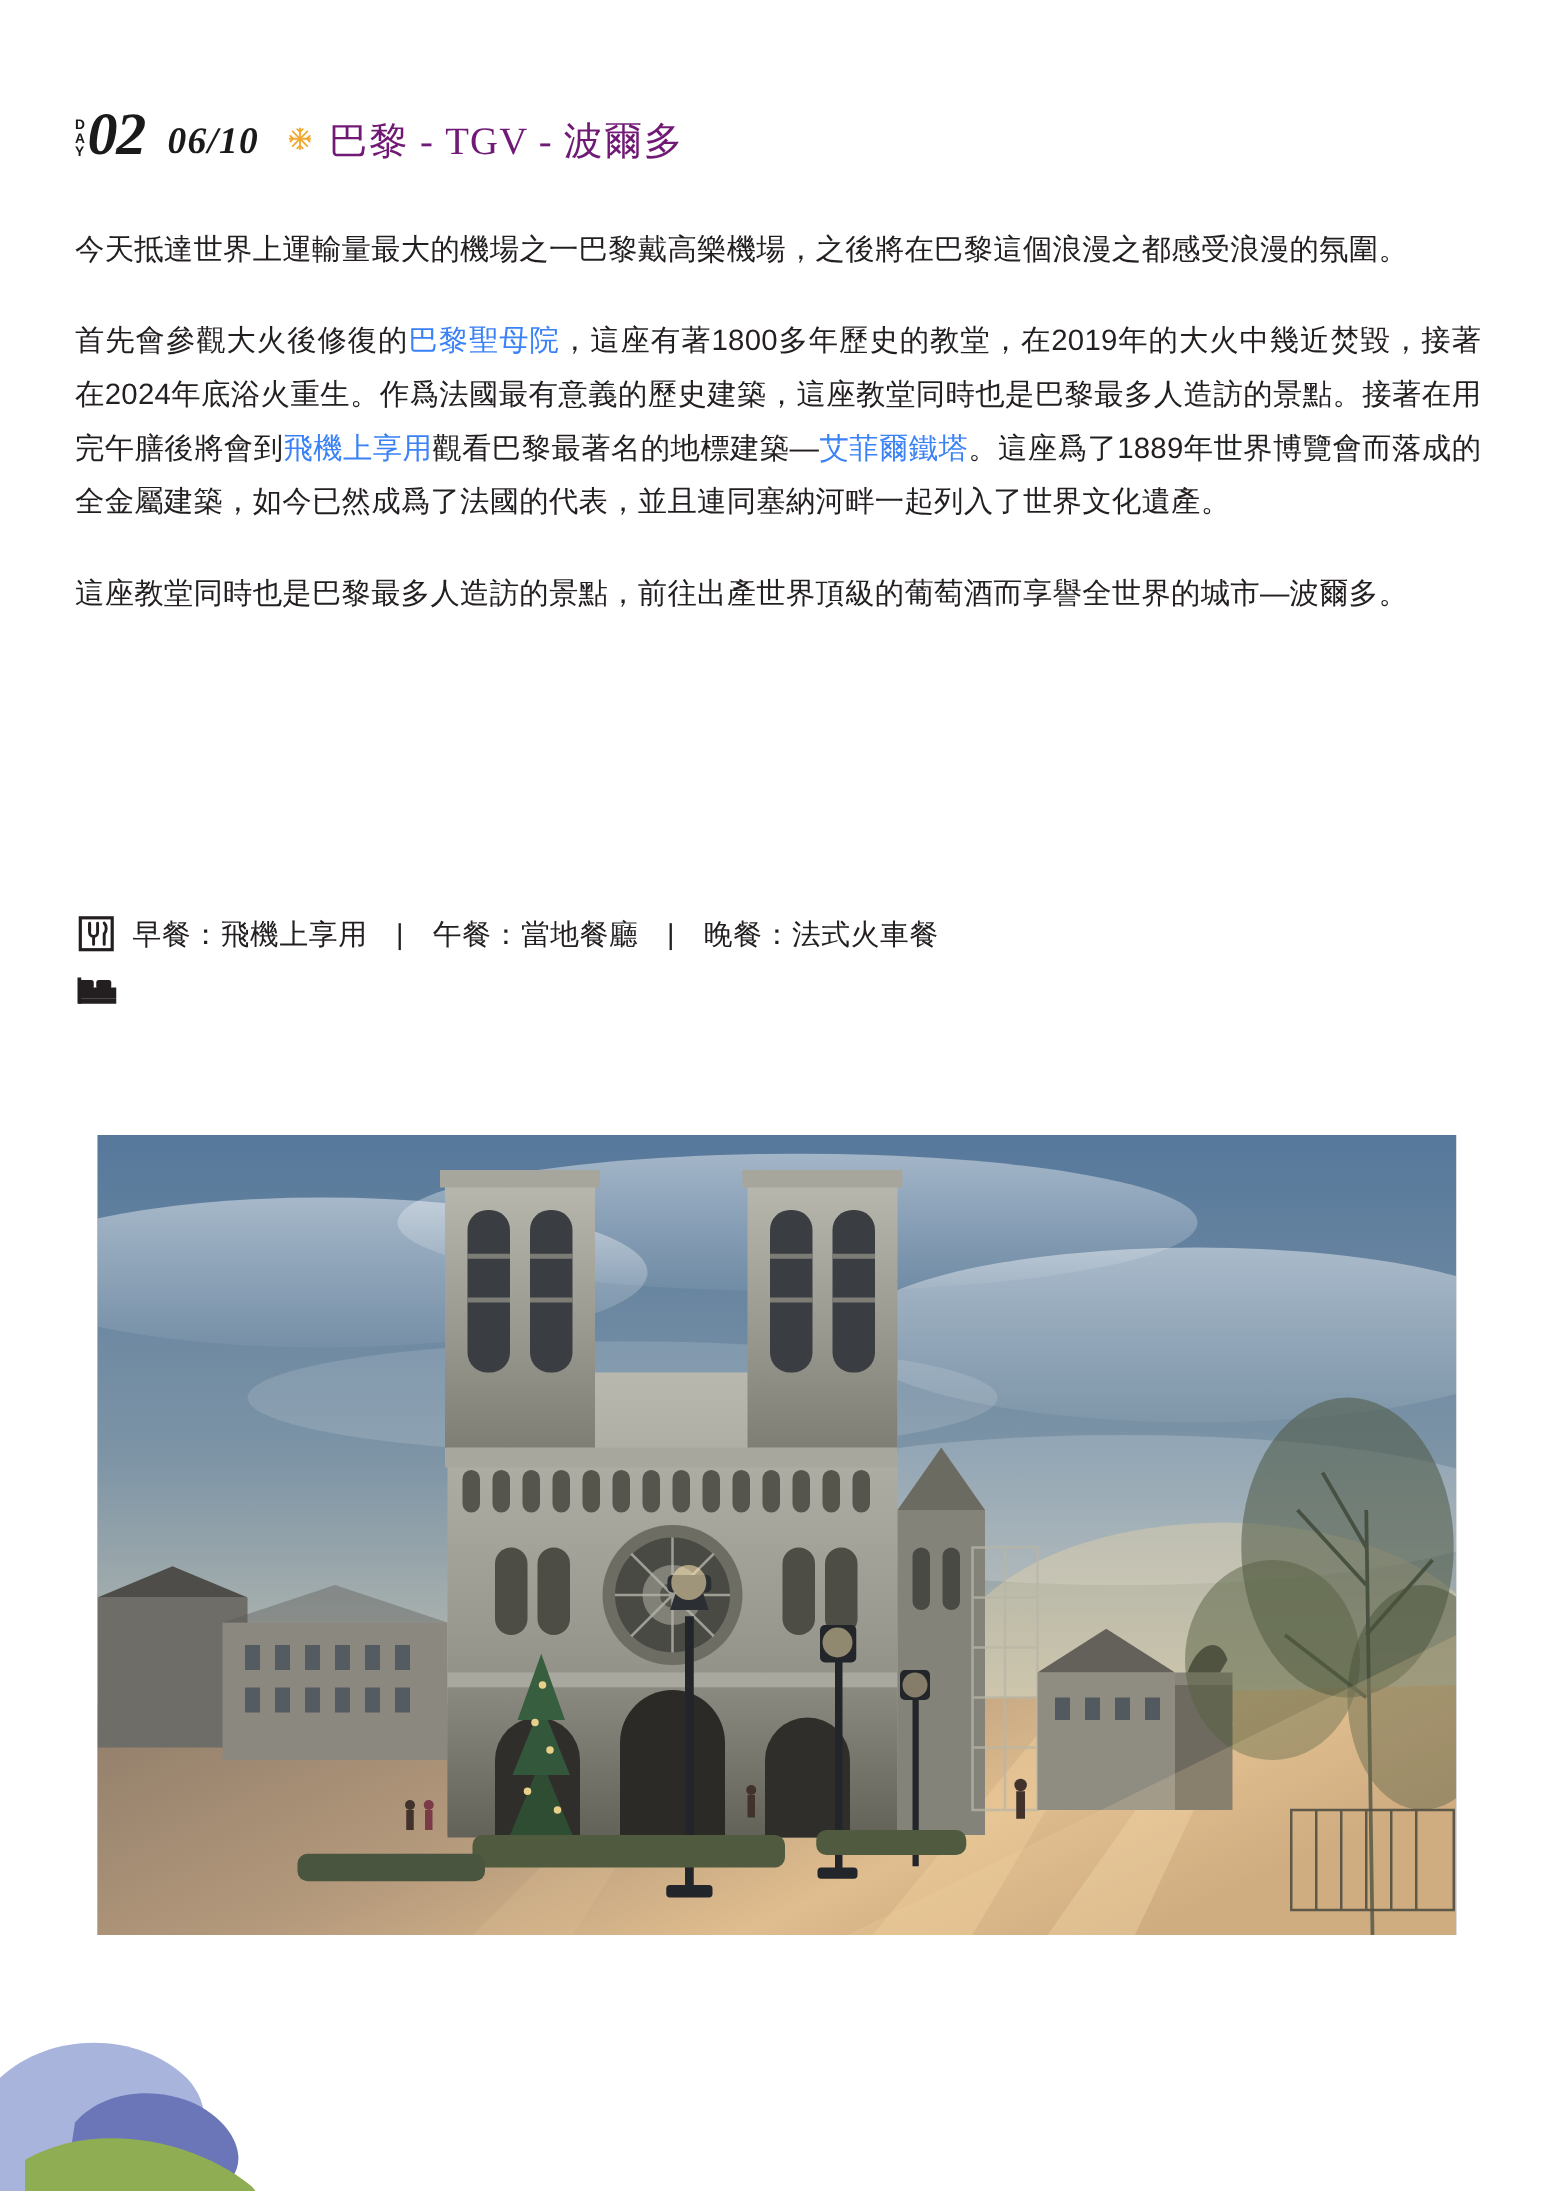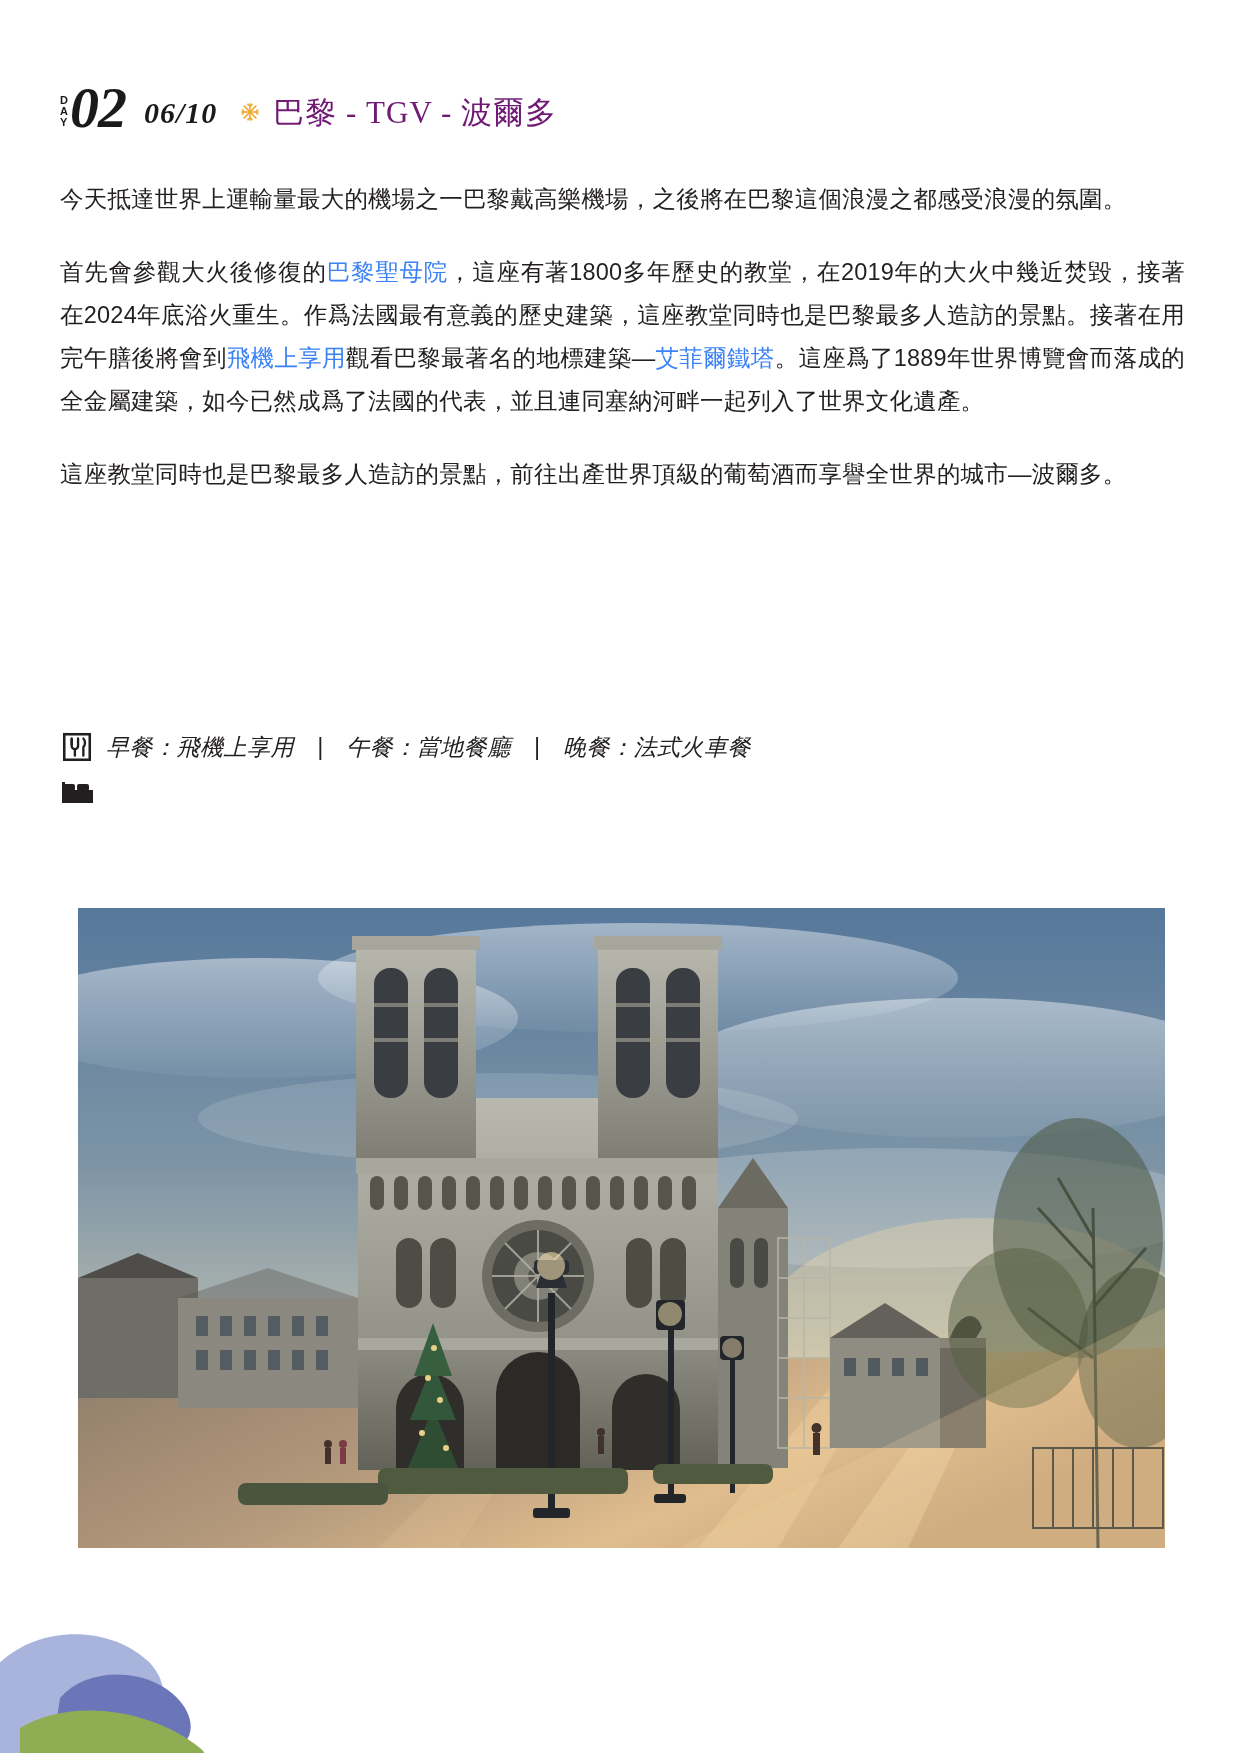--- a/index.html
+++ b/index.html
@@ -42,21 +42,21 @@
     font-weight: 700;
     margin-right: 2px;
     margin-bottom: 6px;
     font-family: "Liberation Sans", sans-serif;
   }
   .day-word span { display: block; }
   .day-num {
     font-family: "Liberation Serif", serif;
     font-style: italic;
     font-weight: 700;
-    font-size: 58px;
+    font-size: 48px;
     line-height: 52px;
     color: #1a1a1a;
     letter-spacing: -1px;
   }
   .day-date {
     font-family: "Liberation Serif", serif;
     font-style: italic;
     font-weight: 700;
     font-size: 30px;
     line-height: 34px;
@@ -107,21 +107,20 @@
   .info-rows {
     position: absolute;
     left: 60px;
     top: 730px;
     width: 1125px;
   }
   .info-row {
     display: flex;
     align-items: center;
     margin-bottom: 14px;
-    font-style: italic;
   }
   .info-row .icon {
     width: 46px;
     flex: 0 0 46px;
     display: flex;
     align-items: center;
     justify-content: flex-start;
   }
   .info-text {
     font-size: 23px;

